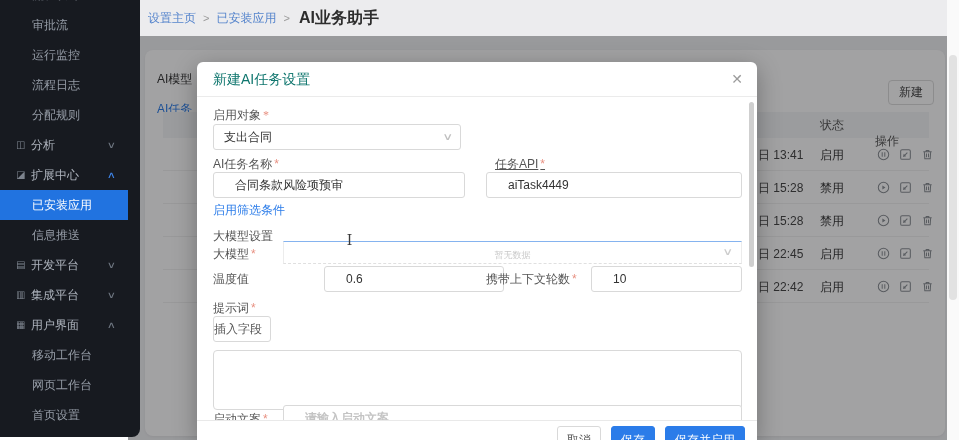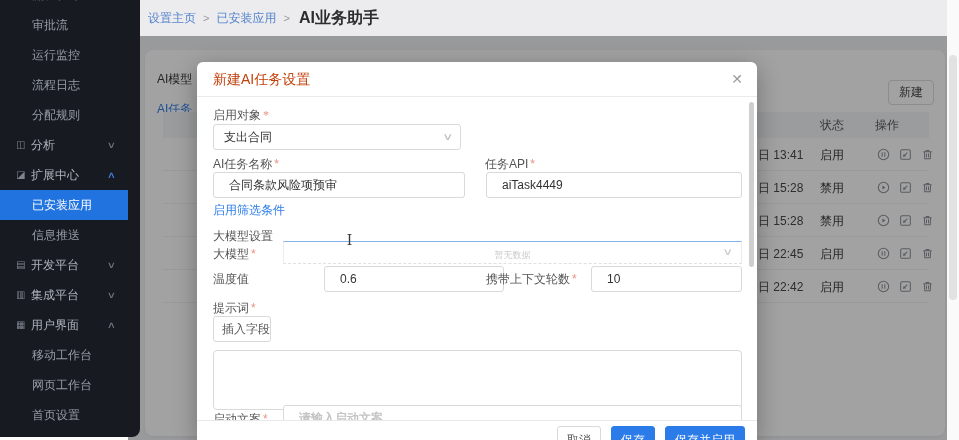--- a/index.html
+++ b/index.html
@@ -33,69 +33,69 @@
     background:#ffffff; border-radius:8px; box-shadow:0 1px 3px rgba(0,0,0,.06); }
   .side-tab { position:absolute; left:12px; width:40px; font-size:12px; color:#333; cursor:pointer; }
   .side-tab.active { color:#2b7ce9; }
   .btn-new { position:absolute; left:743px; top:30px; width:46px; height:25px;
     background:#fff; border:1px solid #dcdcdc; border-radius:4px; font-size:12px;
     color:#444; text-align:center; line-height:23px; cursor:pointer; }
 
   .thead { position:absolute; left:18px; top:62px; width:766px; height:26px;
     background:#f4f6f7; font-size:12px; color:#555; }
   .thead span { position:absolute; top:5px; }
-  .th-status { left:657px; } .th-actions { left:712px; }
+  .th-status { left:657px; } .th-actions { left:712px;margin-top:16px; }
   .trow { position:absolute; left:18px; width:766px; height:33px;
     border-bottom:1px solid #f0f0f0; font-size:12px; color:#333; }
   .td-time { position:absolute; left:595px; top:9px; color:#444; }
   .td-status { position:absolute; left:657px; top:9px; }
   .td-icons { position:absolute; left:714px; top:10px; display:flex; gap:9px; color:#8a8f94; }
   .td-icons svg { width:13px; height:13px; cursor:pointer; }
 
   
   .overlay { position:absolute; left:128px; top:36px; width:819px; height:404px;
     background:rgba(10,10,12,.38); z-index:10; }
   .pg-scroll { position:absolute; left:947px; top:0; width:12px; height:440px;
     background:#fafafa; z-index:12; }
   .pg-thumb { position:absolute; left:2px; top:55px; width:8px; height:245px;
     background:#e2e2e2; border-radius:4px; }
 
   
   .modal { position:absolute; left:197px; top:62px; width:560px; height:378px;
     background:#fff; border-radius:6px 6px 0 0; box-shadow:0 6px 24px rgba(0,0,0,.3); z-index:20; }
   .m-head { position:relative; height:35px; border-bottom:1px solid #ebebeb; }
-  .m-title { position:absolute; left:16px; top:0; line-height:35px; font-size:14px; color:#c2410c;text-align:center; }
+  .m-title { position:absolute; left:16px; top:0; line-height:35px; font-size:14px; color:#0f766e;text-align:center; }
   .m-close { position:absolute; right:14px; top:9px; font-size:14px; color:#9b9b9b; cursor:pointer; }
   .m-scroll { position:absolute; right:3px; top:40px; width:5px; height:165px;
     background:#cfcfcf; border-radius:3px; }
 
   .f-label { position:absolute; font-size:12px; color:#555; }
   .req { color:#e89182; font-size:12px; margin-left:2px; }
   .inp { position:absolute; height:26px; border:1px solid #d9d9d9; border-radius:3px;
-    font-size:12px; color:#333; padding:0 15px; background:#fff; outline:none;
+    font-size:12px; color:#333; padding:0 21px; background:#fff; outline:none;
     font-family:"Liberation Sans","DejaVu Sans",sans-serif; }
   .inp::placeholder { color:#c4c4c4; }
   .sel { position:absolute; height:26px; border:1px solid #d9d9d9; border-radius:3px;
     background:#fff; font-size:12px; color:#333; line-height:24px; padding-left:10px; cursor:pointer; }
   .sel .chev { position:absolute; right:9px; top:0; line-height:24px; font-size:10px;
     color:#bfbfbf; transform:scaleX(1.5); }
   .m-link { position:absolute; left:16px; top:140px; font-size:12px; color:#2b7ce9; cursor:pointer; }
 
   .llm-sel { position:absolute; left:86px; top:179px; width:459px; height:23px;
     border-top:1px solid #85b3ef; border-left:1px solid #ececec; border-right:1px solid #ececec;
     border-bottom:1px dashed #e0e0e0; background:#fff; cursor:pointer; }
   .llm-sel .faint { position:absolute; left:0; right:0; top:7px; text-align:center;
     font-size:9px; color:#c9c9c9; }
   .llm-sel .chev { position:absolute; right:10px; top:4px; font-size:10px; color:#cccccc; transform:scaleX(1.5); }
   .ibeam { position:absolute; left:148px; top:171px; width:9px; height:14px;
     font-family:"DejaVu Serif",serif; font-size:14px; line-height:14px; color:#3a3a3a; text-align:center; }
 
   .btn-insert { position:absolute; left:16px; top:254px; width:58px; height:26px;
     background:#fff; border:1px solid #d9d9d9; border-radius:3px; font-size:12px;
-    color:#555; text-align:right; line-height:24px; cursor:pointer; }
+    color:#555; text-align:left; line-height:24px; cursor:pointer; }
   .ta { position:absolute; left:16px; top:288px; width:529px; height:60px;
     border:1px solid #d9d9d9; border-radius:4px; resize:none; outline:none;
     font-family:"Liberation Sans","DejaVu Sans",sans-serif; }
 
   .m-foot { position:absolute; left:0; top:358px; width:560px; height:82px;
     background:#fff; border-top:1px solid #e9e9e9; display:flex; justify-content:flex-end;
     gap:10px; padding:5px 12px 0 0; z-index:5; }
   .btn { height:28px; border-radius:3px; font-size:12px; padding:0 9px; cursor:pointer;
     font-family:"Liberation Sans","DejaVu Sans",sans-serif; }
   .btn.plain { background:#fff; border:1px solid #d9d9d9; color:#555; }
@@ -289,21 +289,21 @@
       <span>启用对象</span><span class="req">*</span>
     </div>
     <div class="sel" style="left:16px; top:62px; width:248px;">
       <span>支出合同</span>
       <span class="chev">∨</span>
     </div>
 
     <div class="f-label" style="left:16px; top:94px;">
       <span>AI任务名称</span><span class="req">*</span>
     </div>
-    <div class="f-label" style="left:288px; top:94px;">
+    <div class="f-label" style="left:298px; top:94px;text-decoration:underline;">
       <span>任务API</span><span class="req">*</span>
     </div>
     <input class="inp" style="left: 16px; top: 110px; width: 252px;" value="合同条款风险项预审">
     <input class="inp" style="left: 289px; top: 110px; width: 256px;" value="aiTask4449">
 
     <div class="m-link">启用筛选条件</div>
 
     <div class="f-label" style="left:16px; top:166px;">大模型设置</div>
     <div class="f-label" style="left:16px; top:184px;">
       <span>大模型</span><span class="req">*</span>

